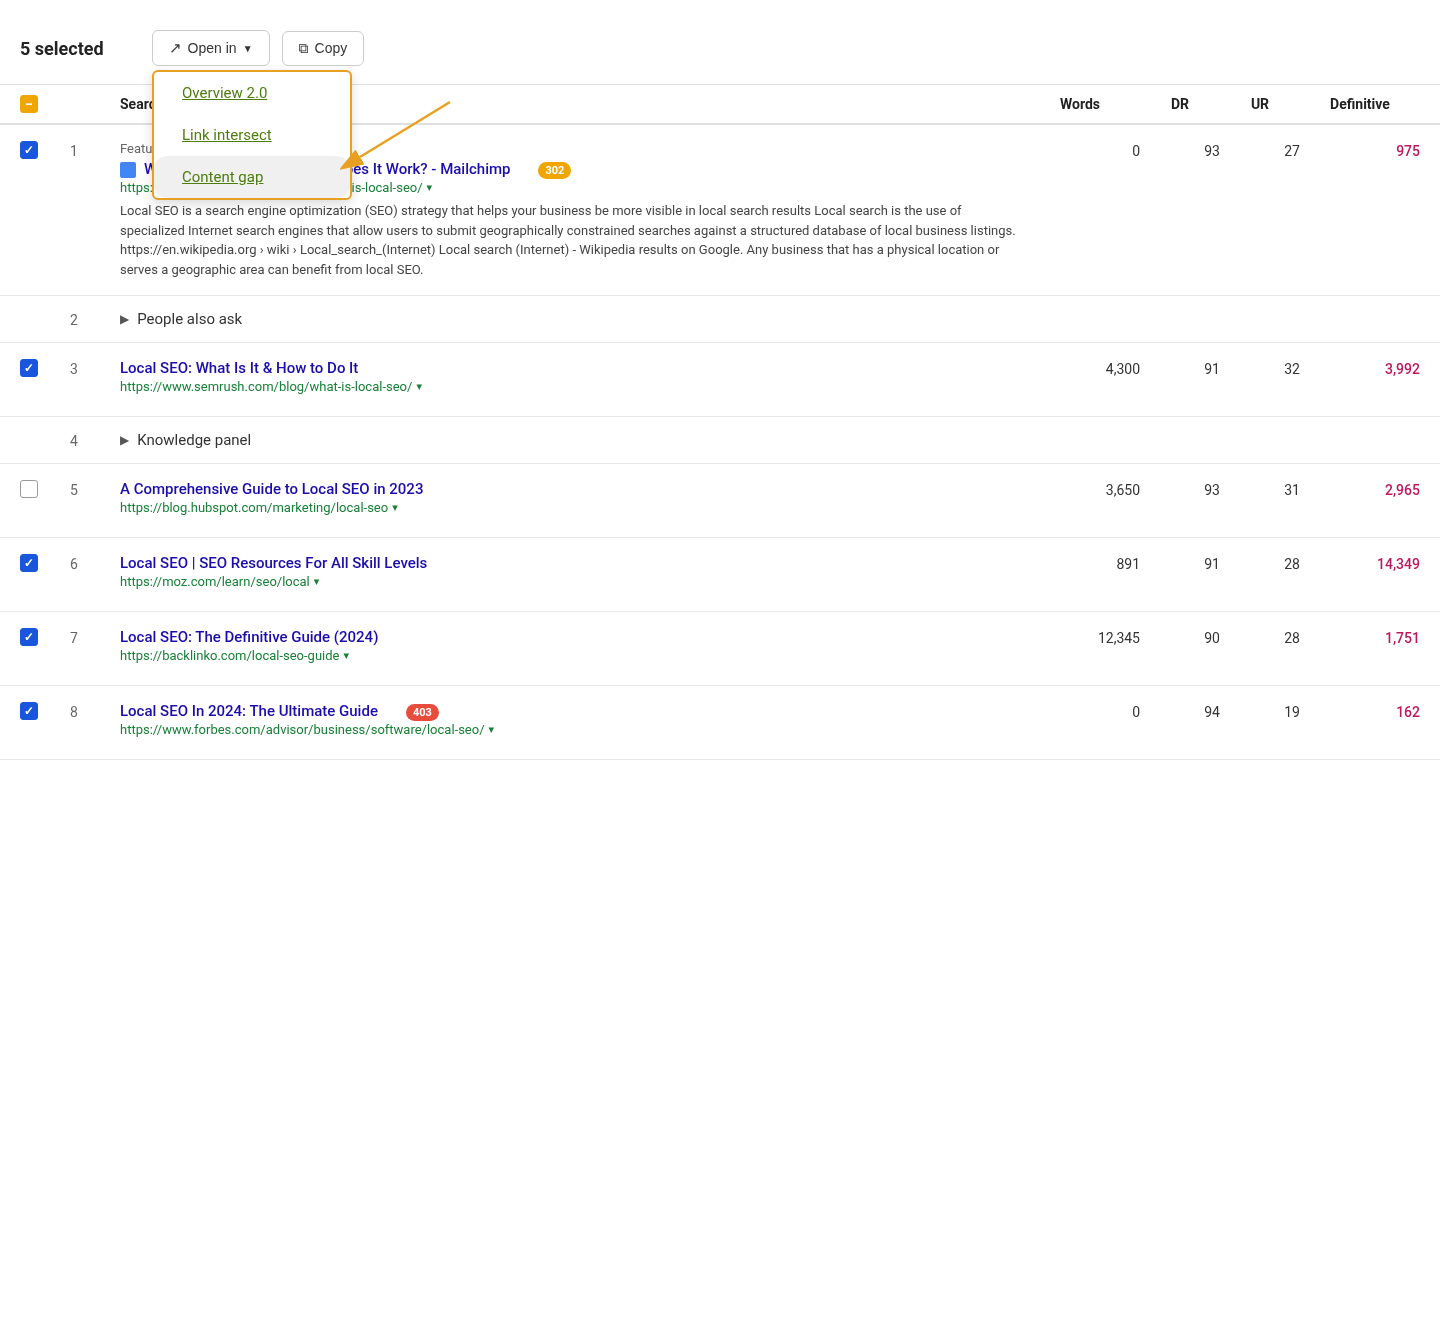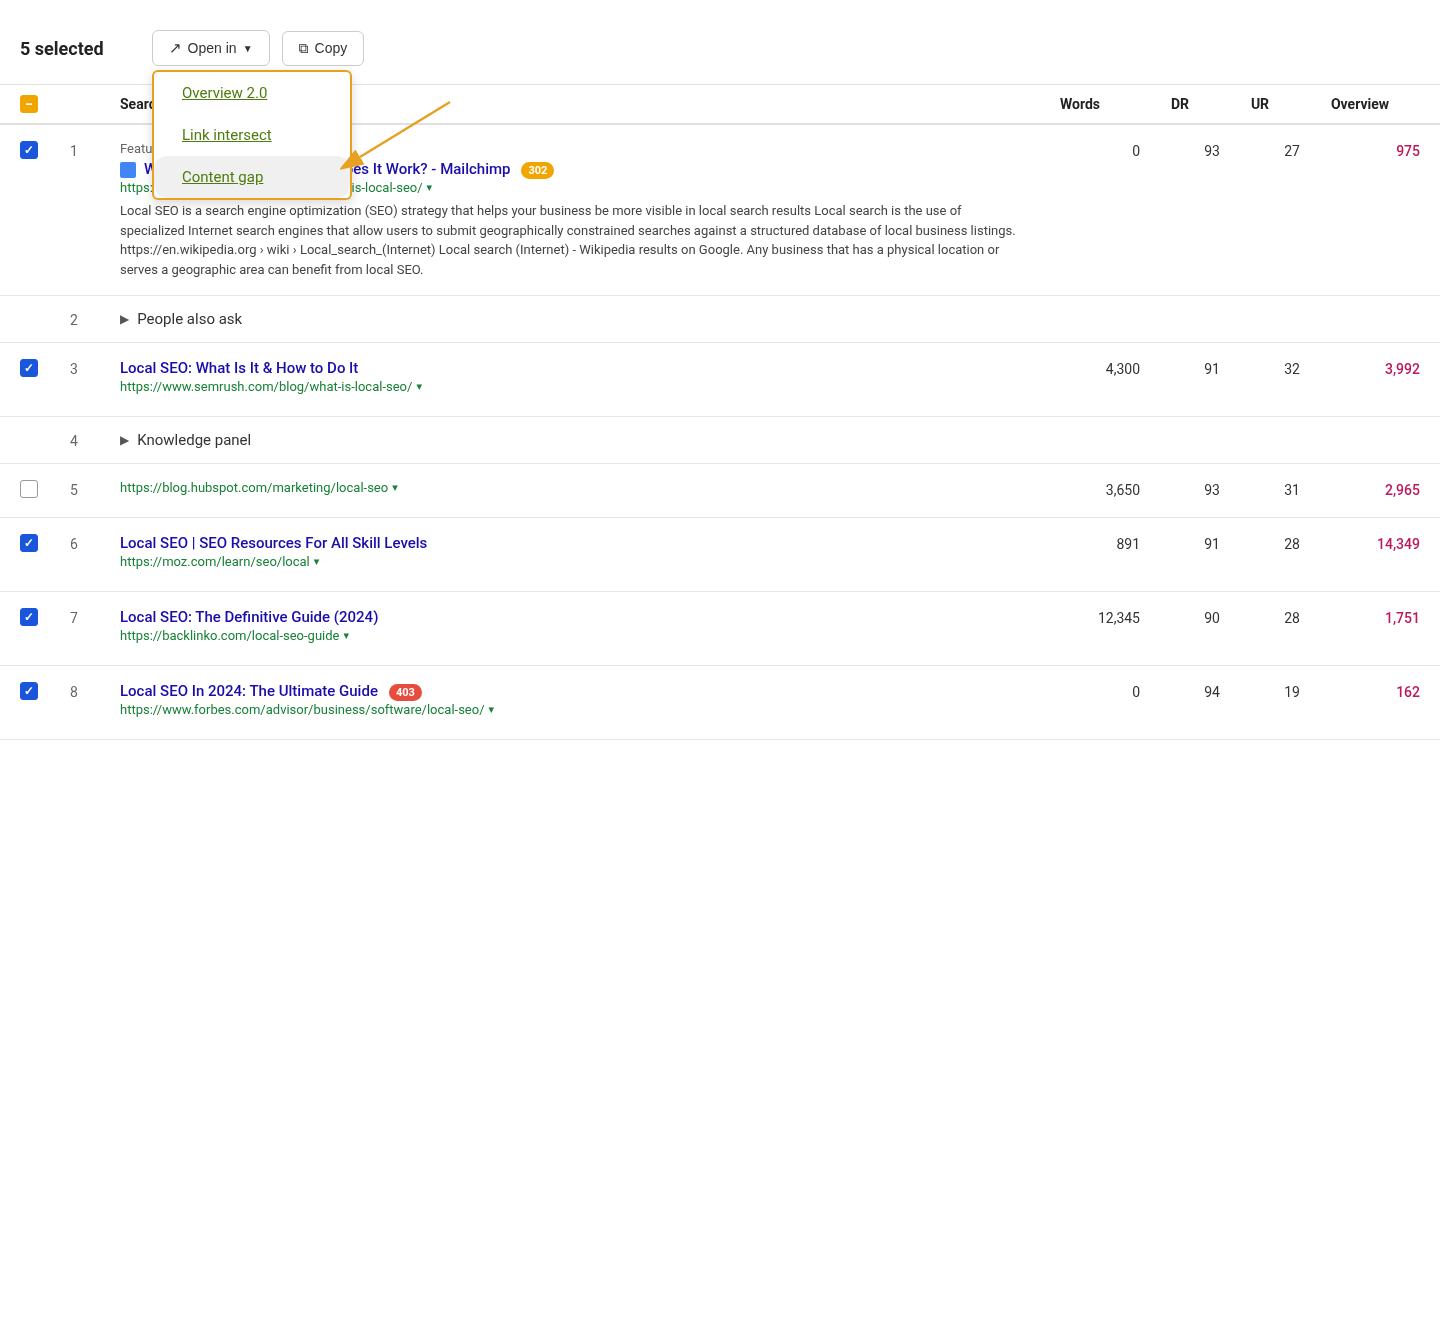--- a/index.html
+++ b/index.html
@@ -176,21 +176,21 @@
     }
 
     .num-badge {
       display: inline-block;
       background: #e74c3c;
       color: #fff;
       font-size: 11px;
       font-weight: 700;
       padding: 2px 7px;
       border-radius: 10px;
-      margin-left: 7px;
+      margin-left: 24px;
       vertical-align: middle;
     }
 
     .num-badge.yellow {
       background: #f0a500;
     }
 
     .metric {
       text-align: right;
       font-size: 14px;
@@ -278,21 +278,21 @@
   </svg>
 </div>
 
 <div class="table-header">
   <div class="checkbox minus"></div>
   <div></div>
   <div class="col-header">Search results</div>
   <div class="col-header right">Words</div>
   <div class="col-header right">DR</div>
   <div class="col-header right">UR</div>
-  <div class="col-header right">Overview</div>
+  <div class="col-header right">Definitive</div>
 </div>
 
 <div class="table-row" style="align-items: start; padding-top: 16px; padding-bottom: 16px;">
   <div class="checkbox checked"></div>
   <div class="row-num">1</div>
   <div class="result-content">
     <div style="font-size:13px; color:#666; margin-bottom:4px;">Featured snippet</div>
     <div class="title-row">
       <span class="result-img-icon"></span>
       <a class="result-title">What Is Local SEO, and How Does It Work? - Mailchimp</a>
@@ -344,20 +344,21 @@
   <div style="display: flex; align-items: center; gap: 8px;">
     <span class="expand-icon">▶</span>
     <span class="expand-label">Knowledge panel</span>
   </div>
 </div>
 
 <div class="table-row" style="align-items: start; padding-top: 16px; padding-bottom: 16px;">
   <div class="checkbox"></div>
   <div class="row-num">5</div>
   <div class="result-content">
+    <a class="result-title">A Comprehensive Guide to Local SEO in 2023</a>
     <div class="result-url">
       <span>https://blog.hubspot.com/marketing/local-seo</span>
       <span class="url-arrow">▾</span>
     </div>
   </div>
   <div class="metric">3,650</div>
   <div class="metric">93</div>
   <div class="metric">31</div>
   <div class="metric blue">2,965</div>
 </div>

